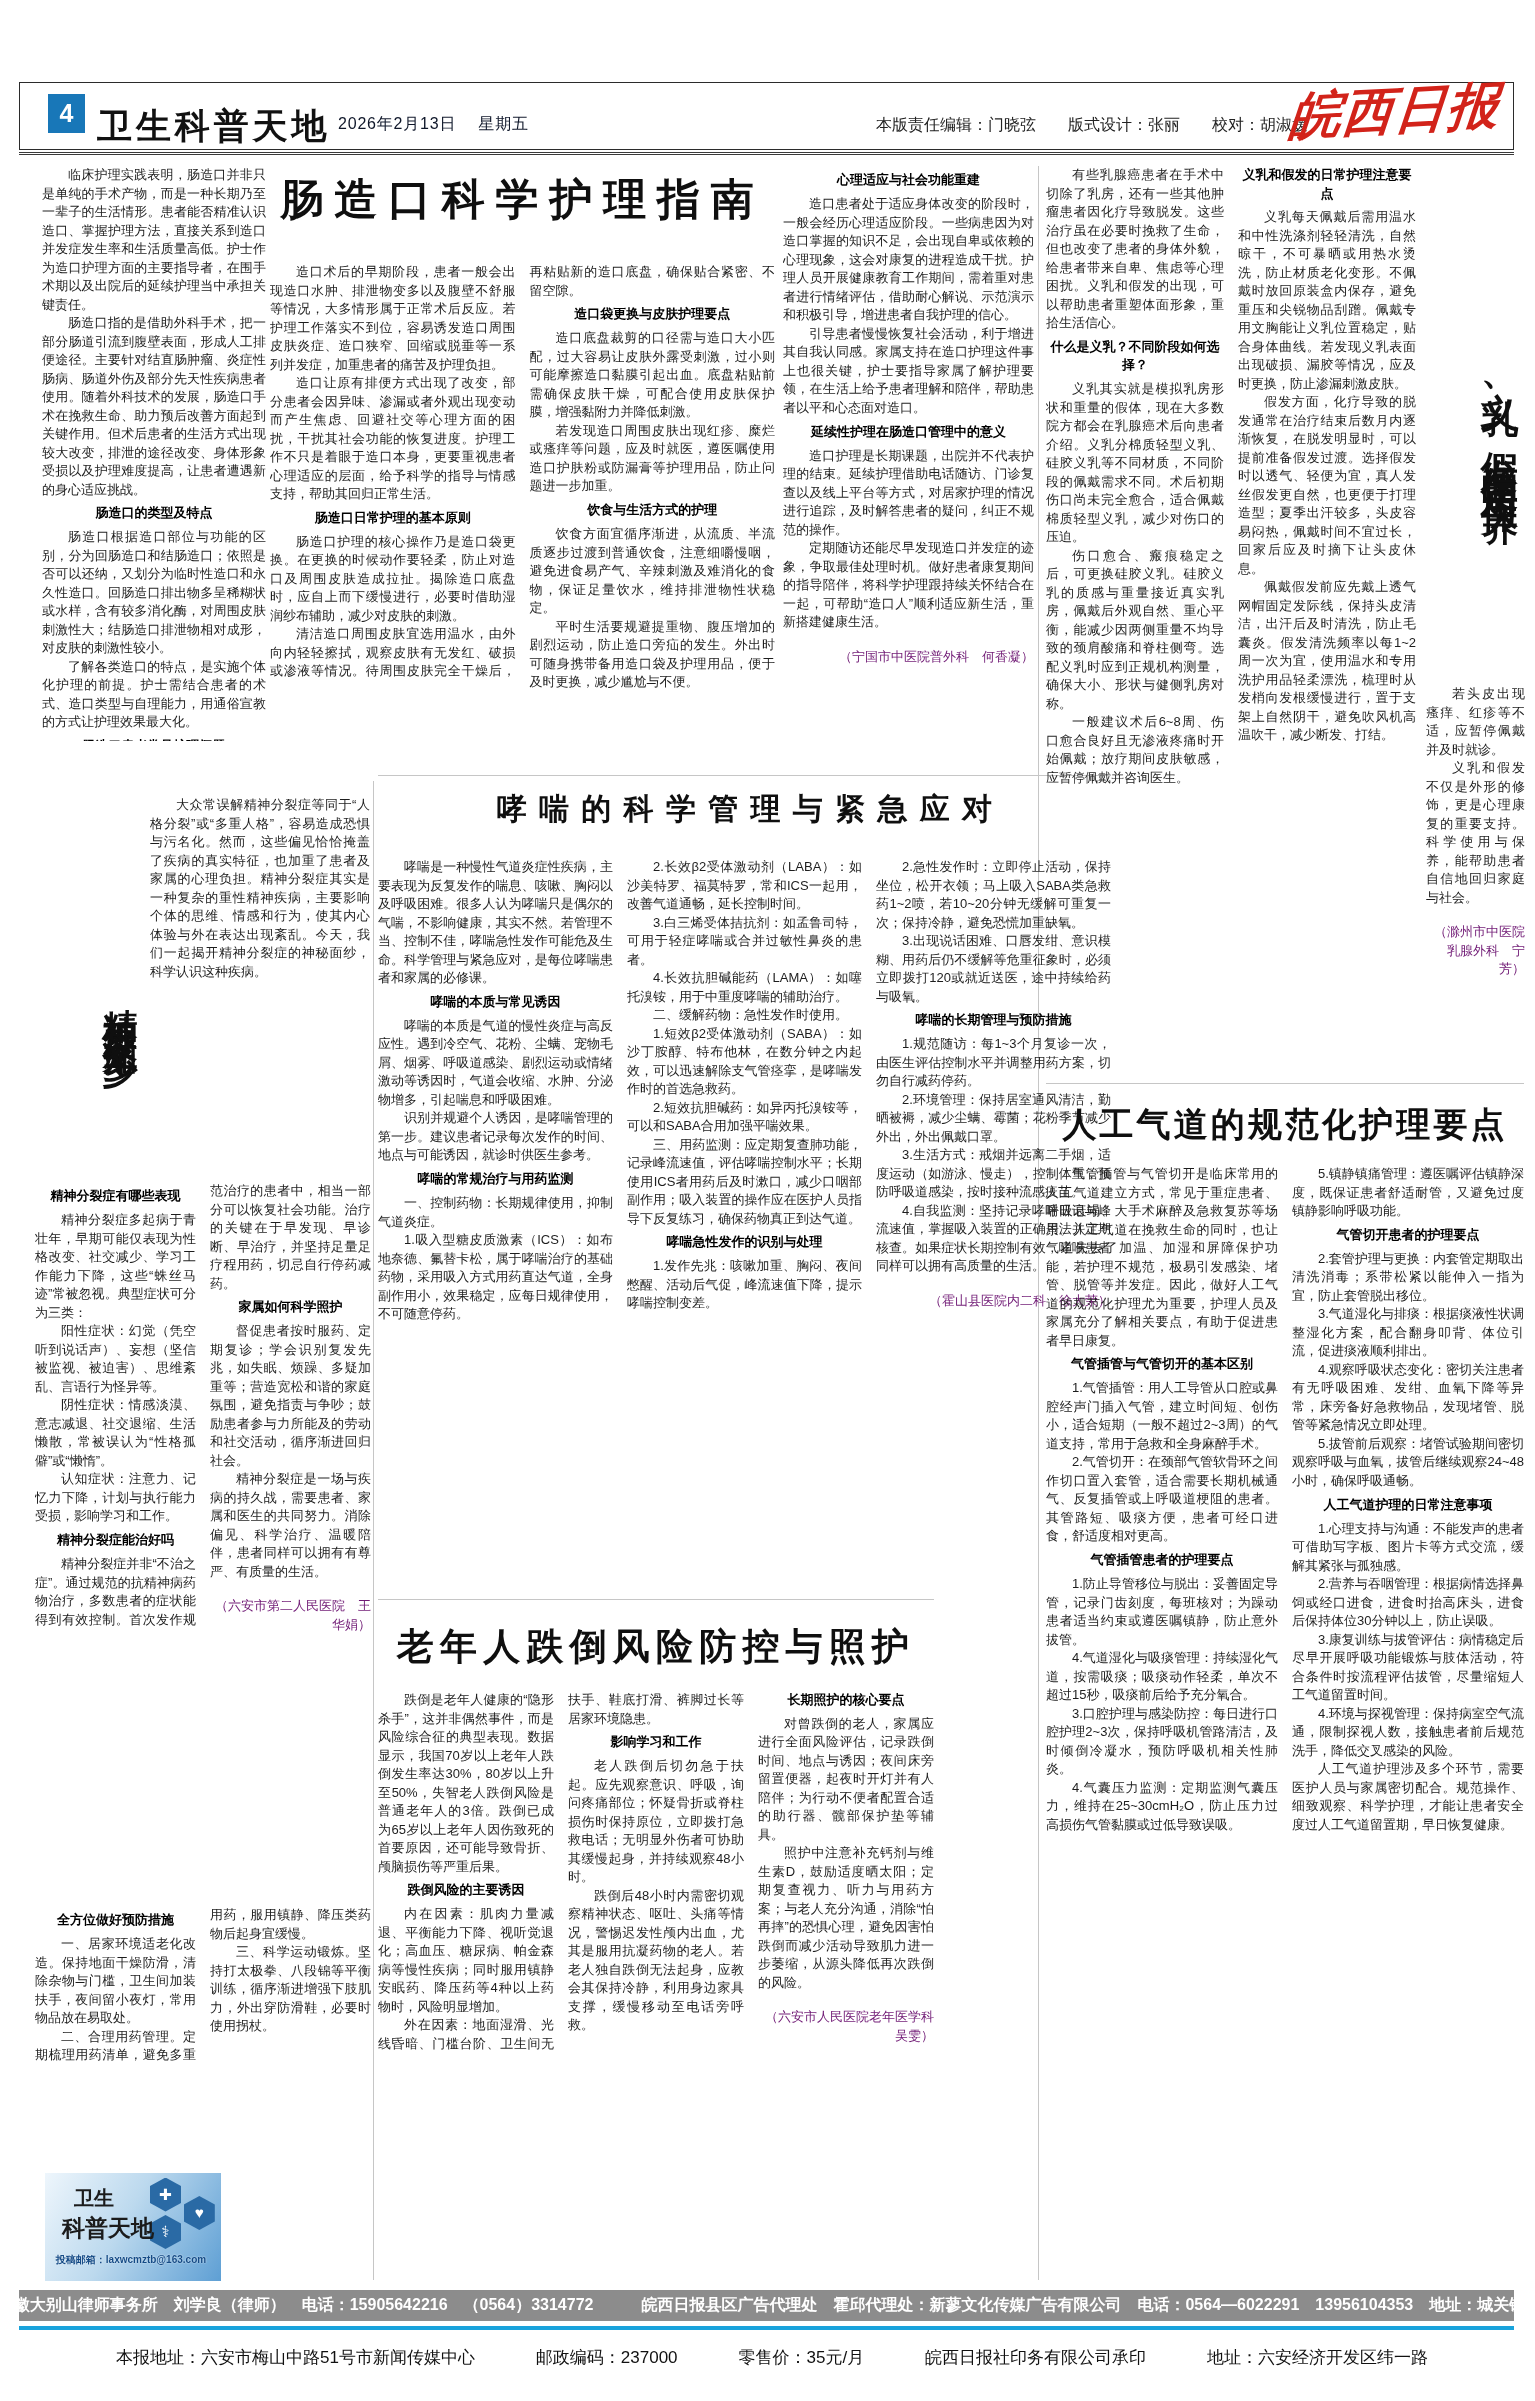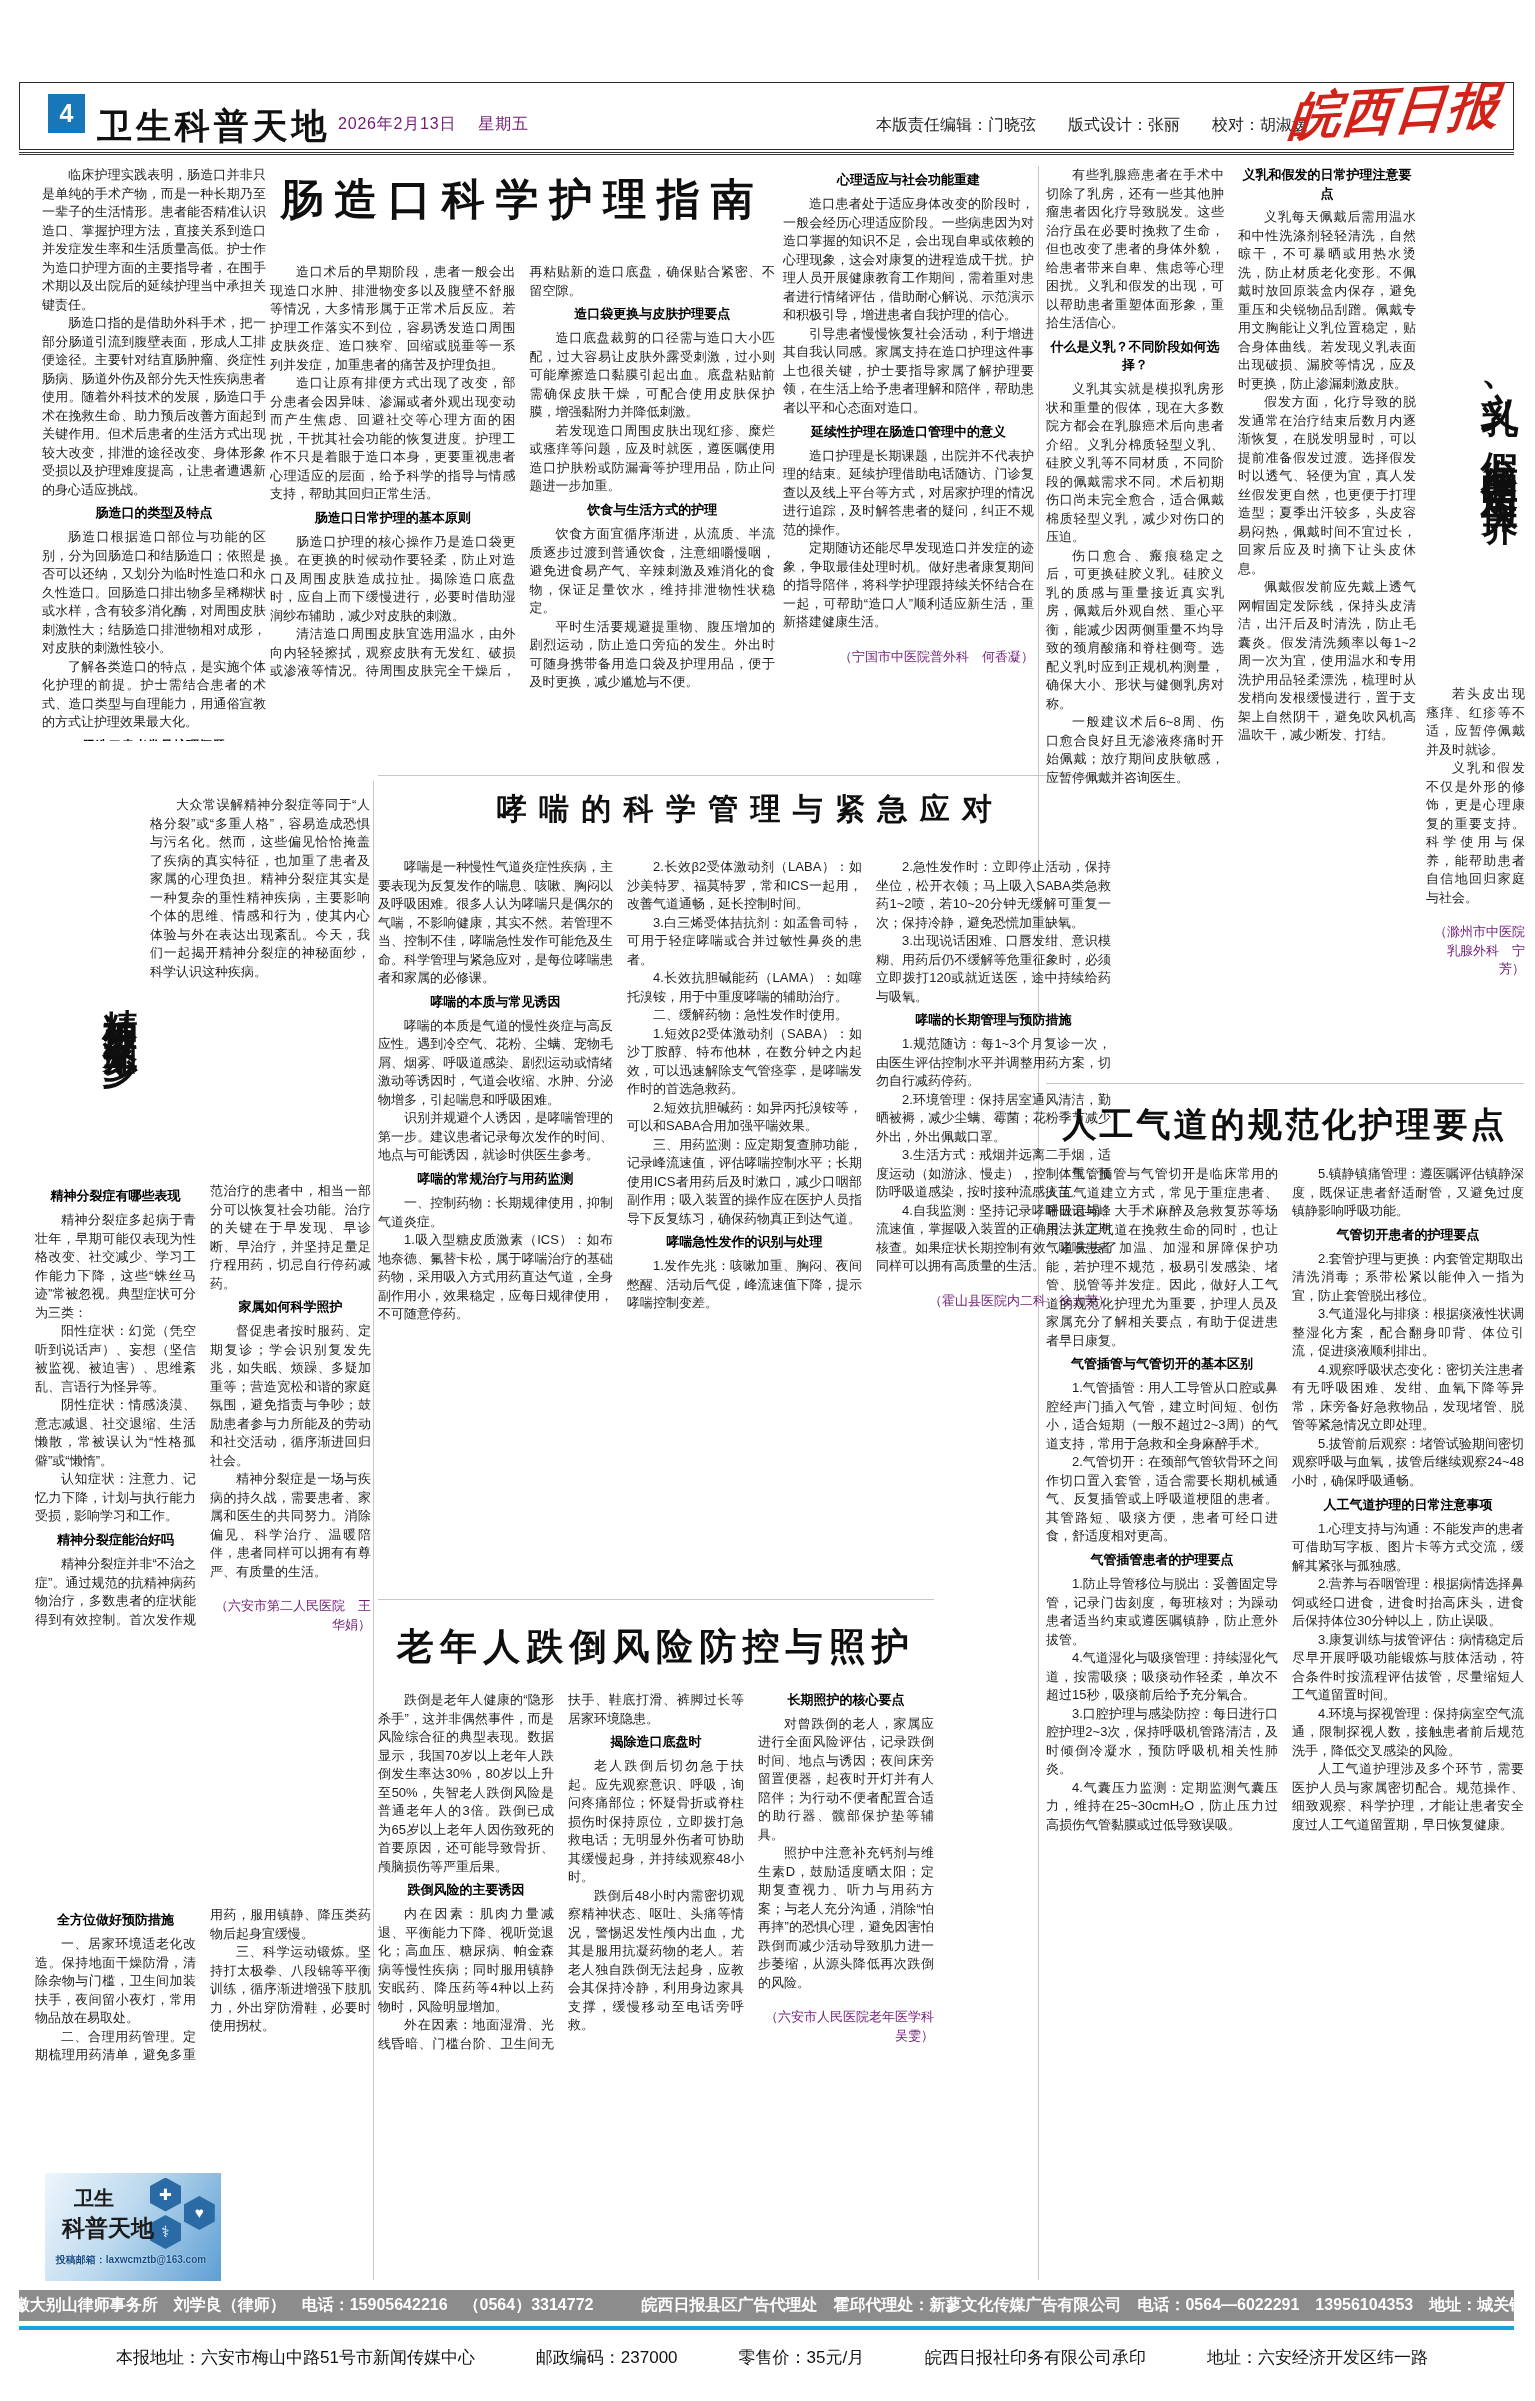--- a/index.html
+++ b/index.html
@@ -9,21 +9,21 @@
   }
   
   .header-box{position:absolute;left:19.3px;top:82px;width:1495px;height:68px;
     border:1.5px solid #2b2b2b;background:#fff;box-sizing:border-box;}
   .header-underline{position:absolute;left:19.3px;top:152px;width:1495px;height:3.1px;
     border-top:1.5px solid #3a3a3a;border-bottom:0.8px solid #3a3a3a;box-sizing:border-box;}
   .page-num{position:absolute;left:48px;top:94px;width:37px;height:39px;background:#1877b8;
     color:#fff;font-weight:bold;font-size:25px;display:flex;align-items:center;justify-content:center;}
   .section-title{position:absolute;left:97px;top:91px;font-size:35px;font-weight:900;
     letter-spacing:3.9px;color:#111;font-family:"DejaVu Serif",serif;margin-top:12px;}
-  .header-date{position:absolute;left:338px;top:114px;font-size:16px;color:#701a75;letter-spacing:0.8px;}
+  .header-date{position:absolute;left:338px;top:114px;font-size:16px;color:#0f172a;letter-spacing:0.8px;}
   .header-editors{position:absolute;left:876px;top:115px;font-size:16px;color:#222;}
   .masthead{position:absolute;left:1290px;top:77px;font-size:51px;font-weight:900;color:#d2231a;
     font-family:"DejaVu Serif",serif;font-style:italic;transform:rotate(-3deg) skewX(-8deg);letter-spacing:1.5px;}
   
   .region{position:absolute;text-align:justify;font-size:13px;line-height:18.5px;overflow:hidden;color:#1d1d1d;}
   .region p.para{margin:0;text-indent:2em;}
   .region .subhead{font-weight:bold;text-align:center;margin:5.4px 0;break-inside:avoid;color:#000;}
   .region .byline{text-align:right;margin-top:16px;color:#701a75;}
   .cols2{column-count:2;column-gap:14px;}
   .cols3{column-count:3;column-gap:14px;}
@@ -167,21 +167,21 @@
     <p class="para">4.自我监测：坚持记录哮喘日记与峰流速值，掌握吸入装置的正确用法并定期核查。如果症状长期控制有效，哮喘患者同样可以拥有高质量的生活。</p>
     <div class="byline">（霍山县医院内二科　徐大荣）</div>
   </div>
 
 <div class="headline" style="left:390px;top:1622px;width:532px;font-size:37px;letter-spacing:6.2px;">老年人跌倒风险防控与照护</div>
 <div class="region cols3" style="left:378px;top:1691px;width:556px;height:589px;">
     <p class="para">跌倒是老年人健康的“隐形杀手”，这并非偶然事件，而是风险综合征的典型表现。数据显示，我国70岁以上老年人跌倒发生率达30%，80岁以上升至50%，失智老人跌倒风险是普通老年人的3倍。跌倒已成为65岁以上老年人因伤致死的首要原因，还可能导致骨折、颅脑损伤等严重后果。</p>
     <div class="subhead">跌倒风险的主要诱因</div>
     <p class="para">内在因素：肌肉力量减退、平衡能力下降、视听觉退化；高血压、糖尿病、帕金森病等慢性疾病；同时服用镇静安眠药、降压药等4种以上药物时，风险明显增加。</p>
     <p class="para">外在因素：地面湿滑、光线昏暗、门槛台阶、卫生间无扶手、鞋底打滑、裤脚过长等居家环境隐患。</p>
-    <div class="subhead">揭除造口底盘时</div>
+    <div class="subhead">影响学习和工作</div>
     <p class="para">老人跌倒后切勿急于扶起。应先观察意识、呼吸，询问疼痛部位；怀疑骨折或脊柱损伤时保持原位，立即拨打急救电话；无明显外伤者可协助其缓慢起身，并持续观察48小时。</p>
     <p class="para">跌倒后48小时内需密切观察精神状态、呕吐、头痛等情况，警惕迟发性颅内出血，尤其是服用抗凝药物的老人。若老人独自跌倒无法起身，应教会其保持冷静，利用身边家具支撑，缓慢移动至电话旁呼救。</p>
     <div class="subhead">长期照护的核心要点</div>
     <p class="para">对曾跌倒的老人，家属应进行全面风险评估，记录跌倒时间、地点与诱因；夜间床旁留置便器，起夜时开灯并有人陪伴；为行动不便者配置合适的助行器、髋部保护垫等辅具。</p>
     <p class="para">照护中注意补充钙剂与维生素D，鼓励适度晒太阳；定期复查视力、听力与用药方案；与老人充分沟通，消除“怕再摔”的恐惧心理，避免因害怕跌倒而减少活动导致肌力进一步萎缩，从源头降低再次跌倒的风险。</p>
     <div class="byline">（六安市人民医院老年医学科　吴雯）</div>
   </div>
 <div class="region cols2" style="left:35px;top:1906px;width:336px;height:256px;">
     <div class="subhead">全方位做好预防措施</div>
     <p class="para">一、居家环境适老化改造。保持地面干燥防滑，清除杂物与门槛，卫生间加装扶手，夜间留小夜灯，常用物品放在易取处。</p>

